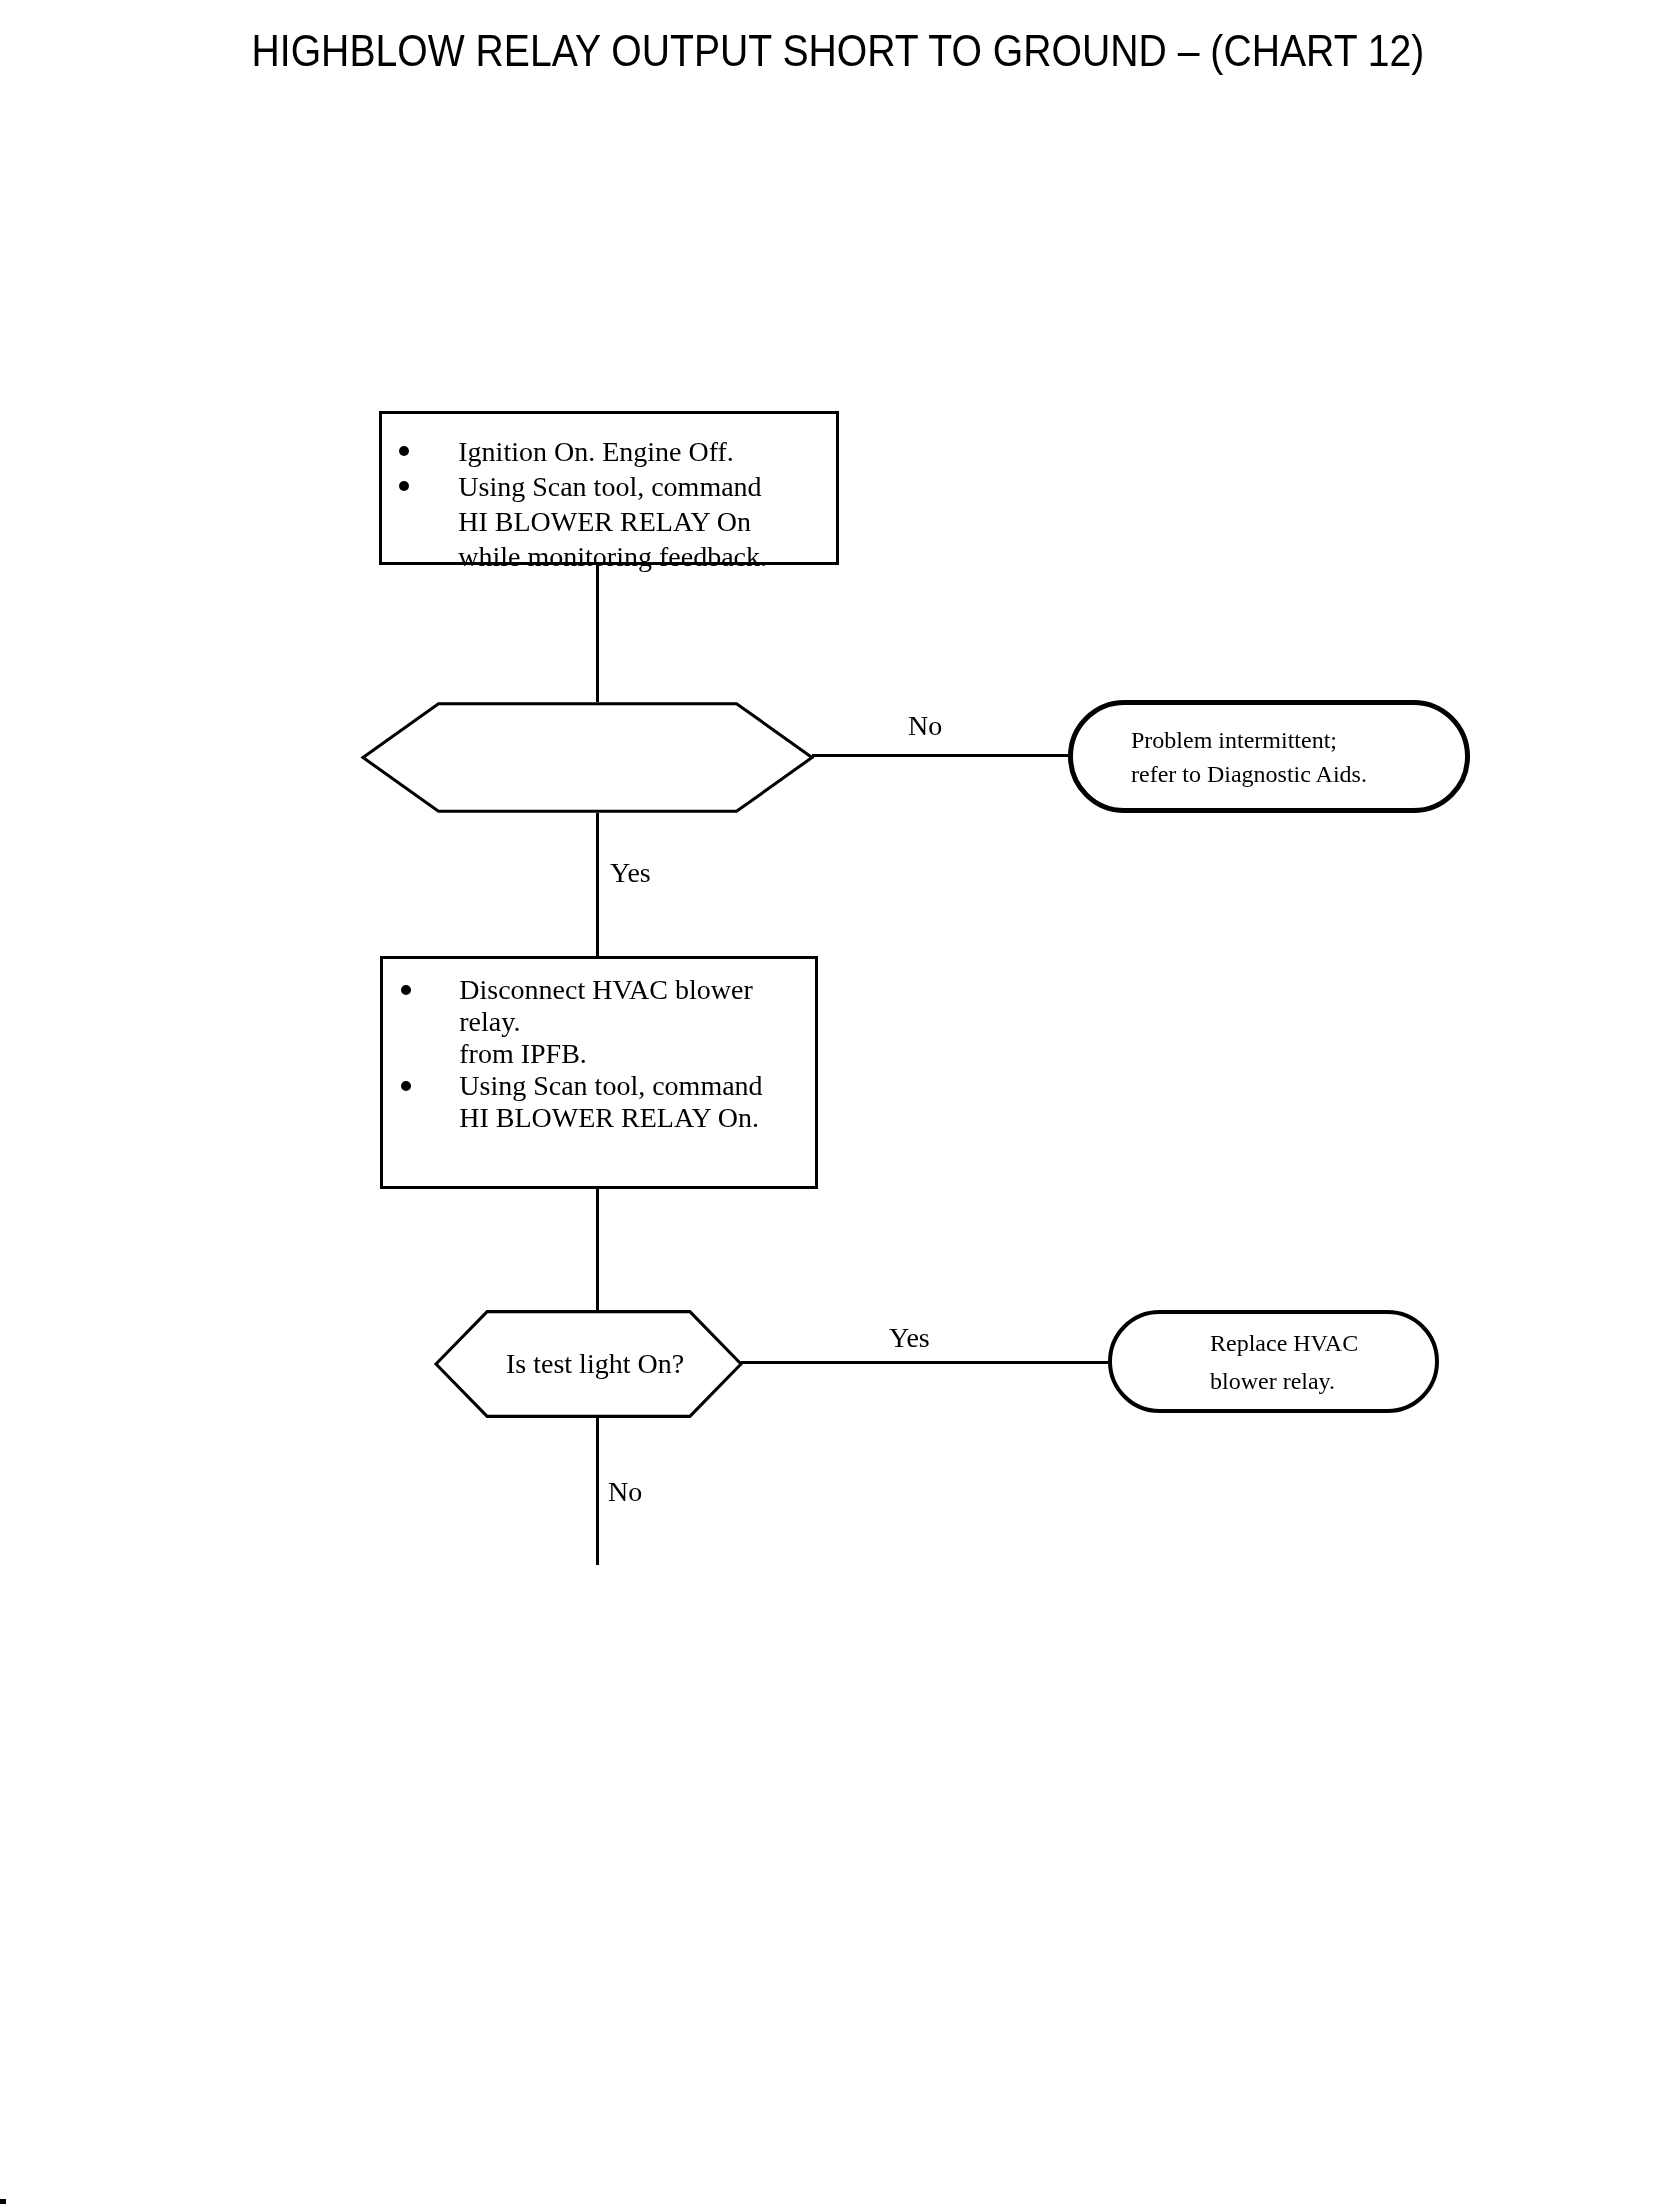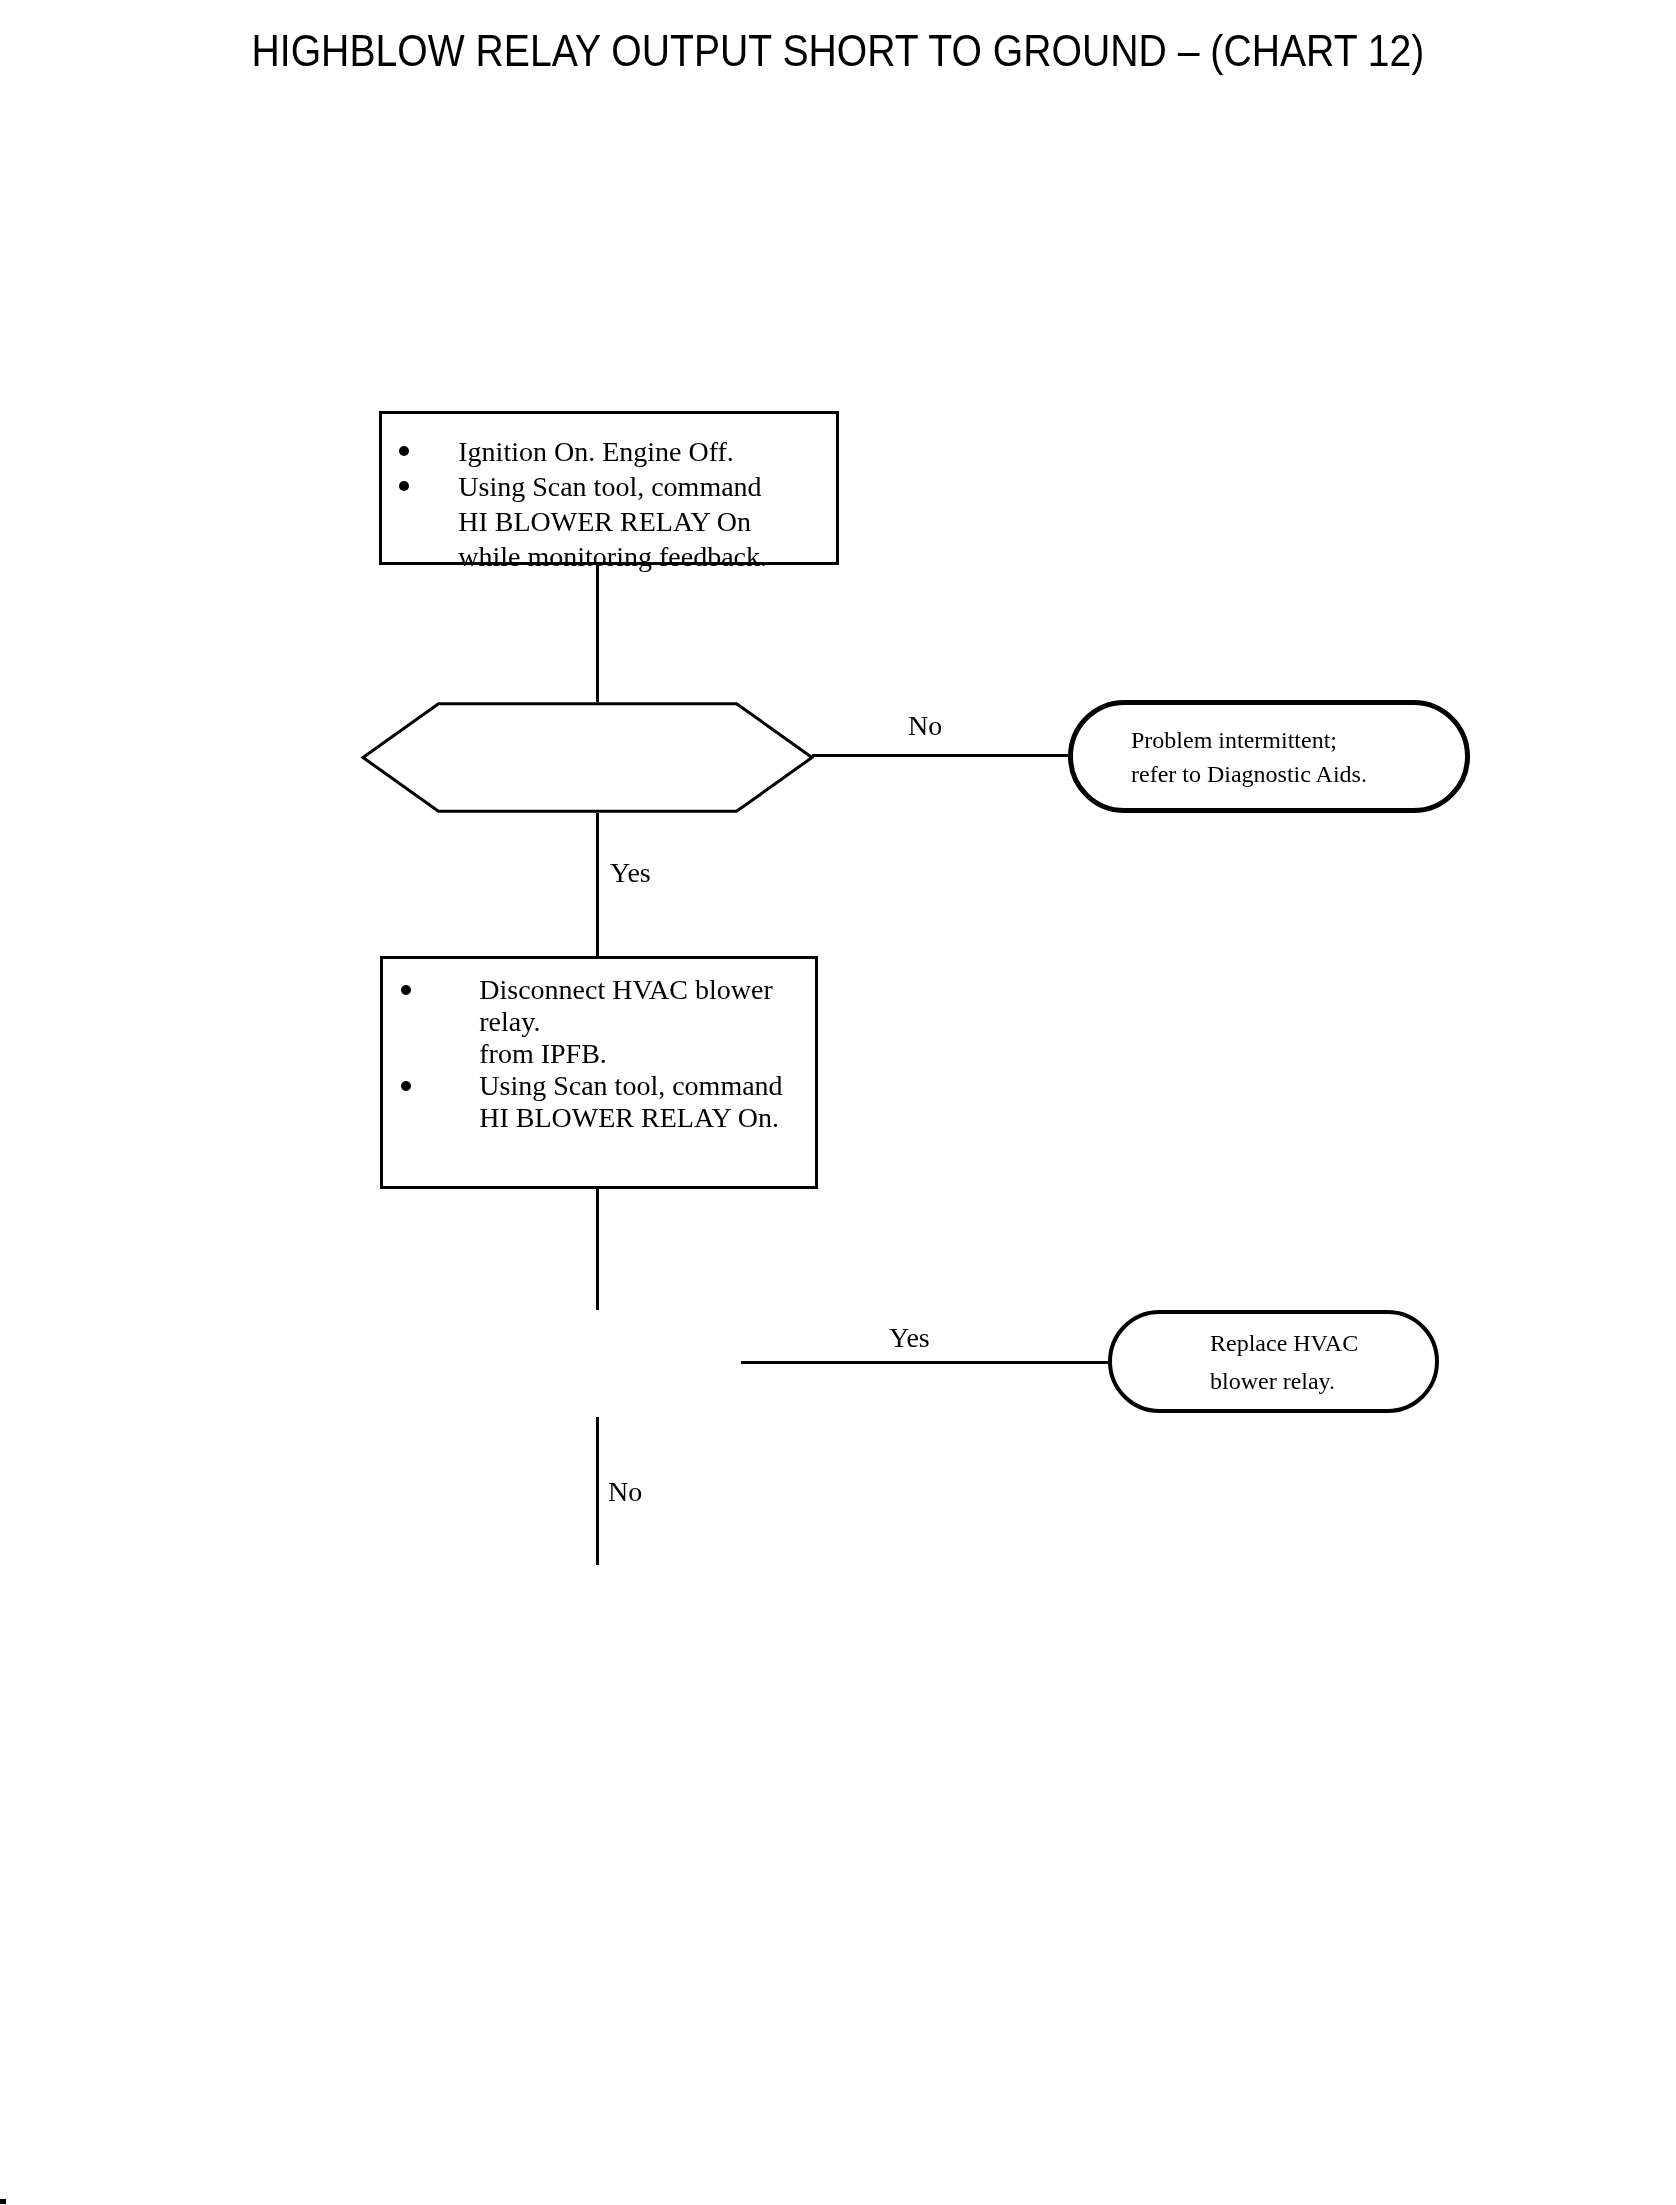--- a/index.html
+++ b/index.html
@@ -41,21 +41,21 @@
     border-radius:50%;
     background:#000;
   }
   .bullet-text { white-space:pre-line; }
 
   #step1 { left:367px; top:411px; width:460px; height:154px; padding:20px 6px 0 17px;margin-left:12px; }
   #step1 .bullet-text { line-height:35px; margin-left:49px; }
   #step1 .bullet-marker { margin-top:12px; }
 
   #step2 { left:380px; top:956px; width:438px; height:233px; padding:14.6px 6px 0 18px; }
-  #step2 .bullet-text { line-height:32px; margin-left:68px; }
+  #step2 .bullet-text { line-height:32px; margin-left:48px; }
   #step2 .bullet-marker { margin-top:11px; }
 
   
   .decision { position:absolute; }
   .decision svg { position:absolute; left:0; top:0; overflow:visible; display:block; }
   .decision .q {
     position:absolute;
     font-size:28px;
     line-height:35px;
     white-space:pre-line;
@@ -149,20 +149,26 @@
     </div>
     <div class="bullet-item">
       <span class="bullet-marker"></span>
       <span class="bullet-text">Using Scan tool, command
 HI BLOWER RELAY On.</span>
     </div>
   </div>
 
   <div class="edge" id="edge-v3"></div>
 
+  <div class="decision" id="decision2">
+    <svg width="305" height="108" viewBox="0 0 501 177">
+      <polygon points="0,88.5 84,2.5 417,2.5 501,88.5 417,174.5 84,174.5" fill="#ffffff" stroke="#000000" stroke-width="5"></polygon>
+    </svg>
+    <div class="q">Is test light On?</div>
+  </div>
 
   <div class="edge" id="edge-h2"></div>
   <div class="edge-label" id="label-yes2">Yes</div>
 
   <div class="terminal" id="terminal2">
     <div class="t">Replace HVAC
 blower relay.</div>
   </div>
 
   <div class="edge" id="edge-v4"></div>

